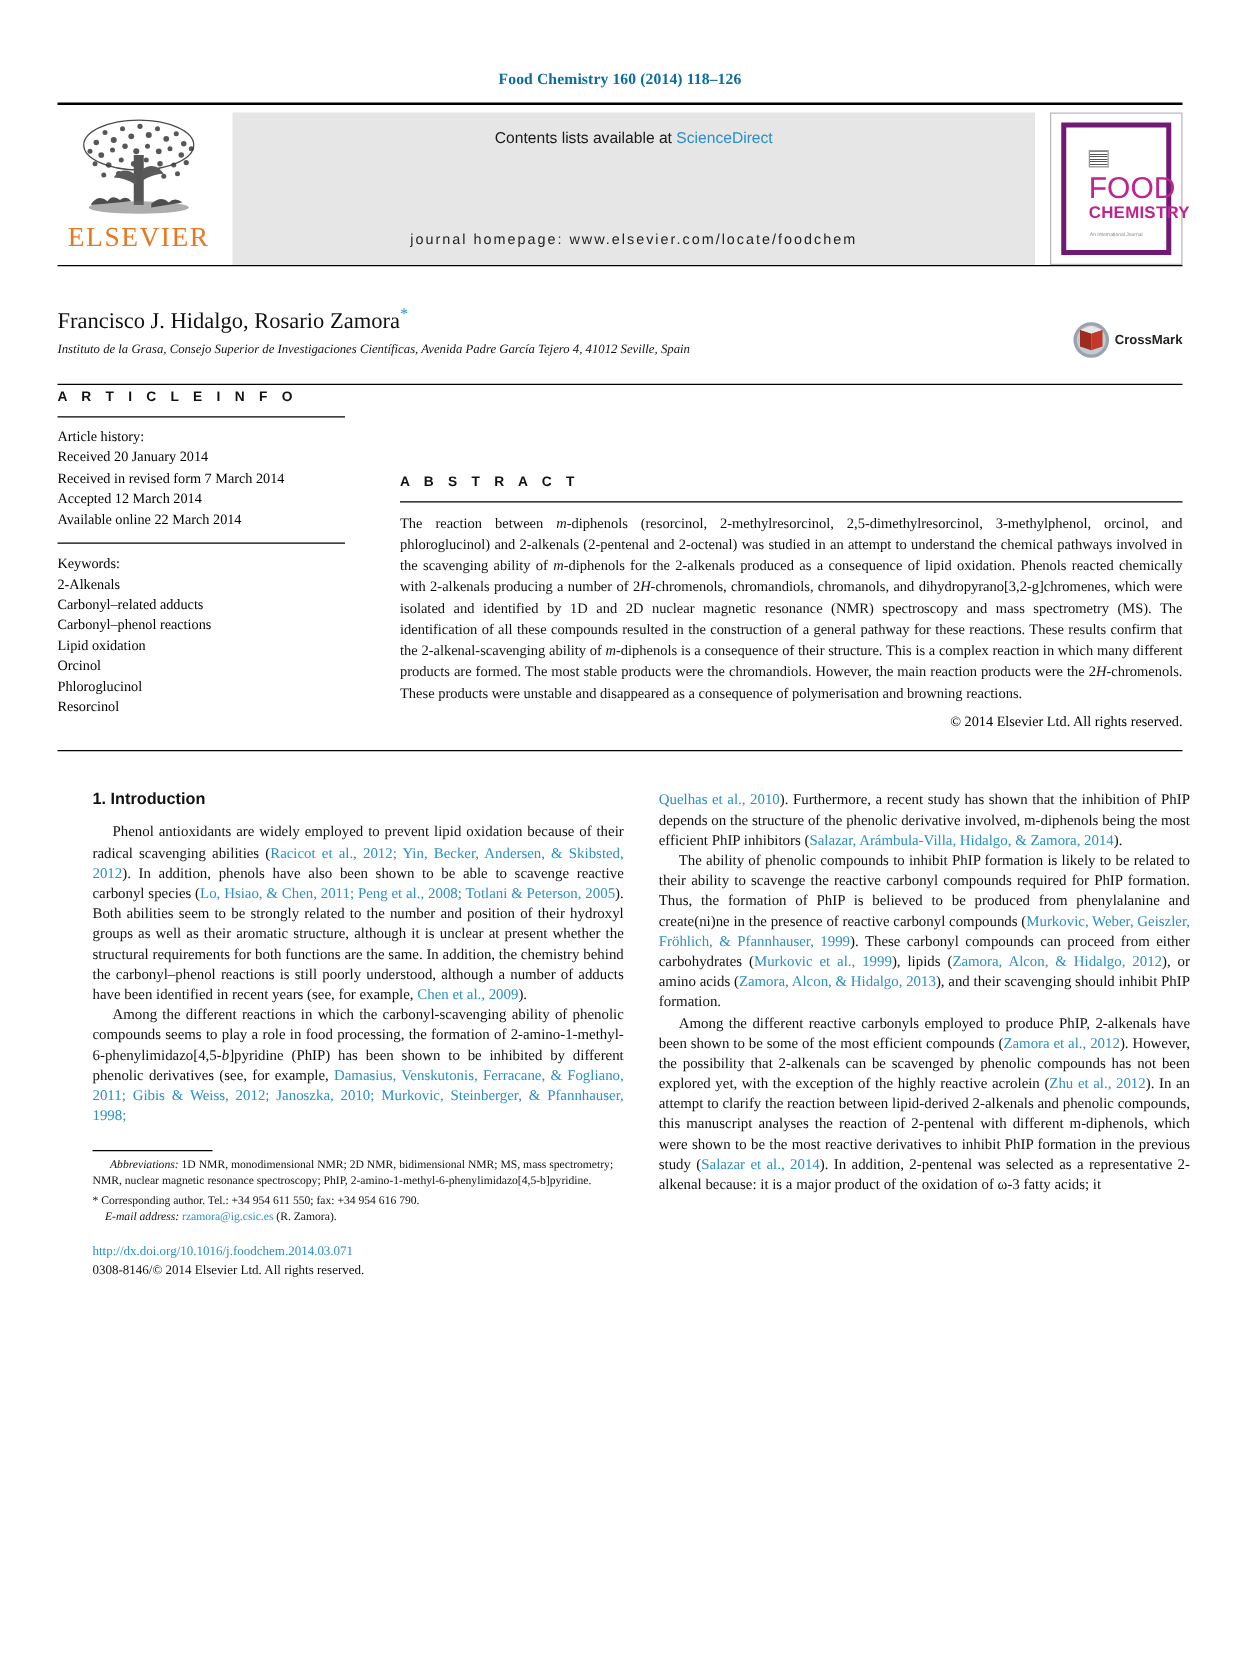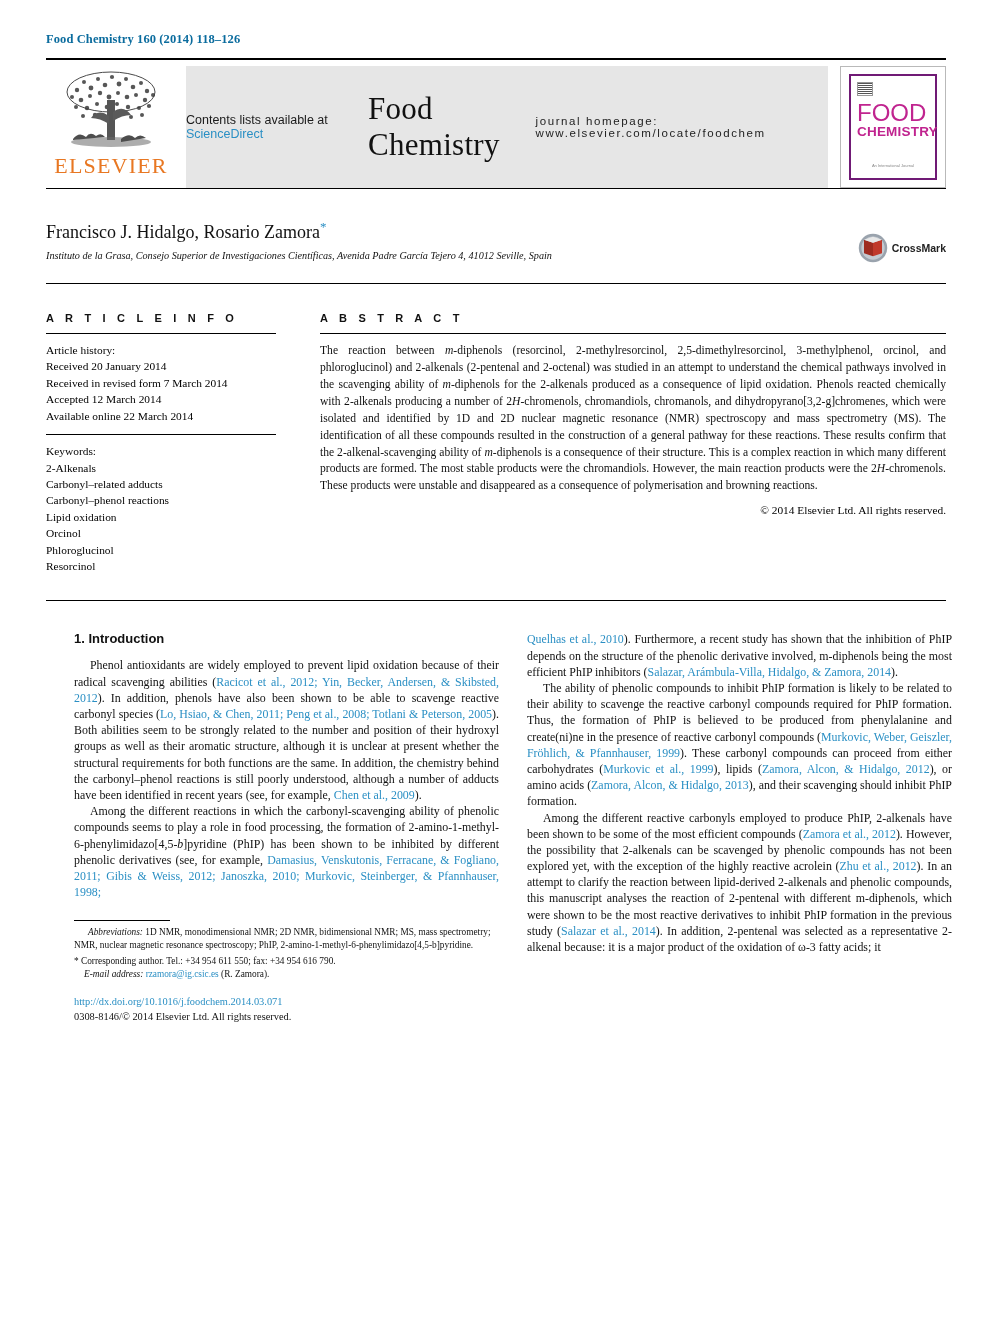--- a/index.html
+++ b/index.html
@@ -10,25 +10,26 @@
     background: #ffffff;
     font-family: "Liberation Serif", "DejaVu Serif", serif;
     color: #000;
     position: relative;
     overflow: hidden;
   }
   .page { position: relative; width: 992px; height: 1323px; padding: 0 46px; }
 
   
   .runhead {
+    text-align: center;
     color: #0b6c9e;
     font-size: 12.5px;
     font-weight: bold;
     letter-spacing: .1px;
-    padding-top: 32px;
+    padding-top: 56px;
   }
 
   
   .masthead-rule { border-top: 2px solid #000; margin-top: 11px; }
   .masthead {
     display: flex;
     align-items: stretch;
     height: 122px;
     margin-top: 6px;
   }
@@ -47,21 +48,21 @@
     font-size: 22px;
     letter-spacing: 1.2px;
     line-height: 1;
     margin-top: 1px;
   }
   .masthead-center {
     flex: 1 1 auto;
     background: #e6e6e6;
     margin: 0 12px 0 10px;
     display: flex;
-    flex-direction: row;
+    flex-direction: column;
     align-items: center;
     justify-content: space-between;
     padding: 13px 0 14px 0;
   }
   .contents-line {
     font-family: "Liberation Sans", sans-serif;
     font-size: 12.5px;
     color: #1a1a1a;
   }
   .contents-line .sd { color: #2a8fc4; }
@@ -78,21 +79,21 @@
     letter-spacing: 1.6px;
   }
   .cover-thumb {
     width: 106px;
     flex: 0 0 106px;
     border: 1px solid #b9b9b9;
     background: #fff;
     position: relative;
     padding: 7px 8px;
   }
-  .cover-inner { border:2px solid #701a75; height:100%; position:relative; padding:6px; }
+  .cover-inner { border:4px solid #701a75; height:100%; position:relative; padding:18px; }
   .cover-mini-logo { width:16px; height:14px; border:1px solid #999; background:
      repeating-linear-gradient(to bottom,#555 0 1px,#fff 1px 2px); }
   .cover-food {
     font-family: "Liberation Sans", sans-serif;
     color:#c0248f; font-size:24px; font-weight:300; letter-spacing:0px;
     margin-top:6px; line-height:.95;
   }
   .cover-chem {
     font-family: "Liberation Sans", sans-serif;
     color:#c0248f; font-size:13.5px; font-weight:bold; letter-spacing:.2px;
@@ -132,21 +133,21 @@
   .crossmark {
     position: absolute;
     right: 0; top: 14px;
     display: flex; align-items: center; gap: 4px;
   }
   .cm-badge { width: 30px; height: 30px; }
   .cm-text { font-family:"Liberation Sans",sans-serif; font-size:10.5px; font-weight:bold; color:#222; }
 
   
   .info-rule-top { border-top: 1px solid #000; margin-top: 22px; }
-  .infoabs { display: flex; margin-top: 28px; }
+  .infoabs { display: flex; margin-top: 4px; align-items: flex-end; }
   .col-info { width: 248px; flex: 0 0 248px; padding-right: 18px; }
   .col-abs  { flex: 1 1 auto; padding-left: 26px; }
   .sec-head {
     font-family: "Liberation Sans", sans-serif;
     font-size: 11px; font-weight: bold; letter-spacing: 4.2px;
     color: #111; margin-bottom: 9px;
   }
   .thin-rule { border-top: 1px solid #000; }
   .info-group { padding-top: 8px; padding-bottom: 10px; font-size: 11.4px; line-height: 1.44; }
   .info-label { }
@@ -264,21 +265,20 @@
           <path d="M64 73 q8 -7 14 -1 q5 -5 11 0 l-25 4 Z" fill="#4d4d4d"></path>
         </g>
       </svg>
       <div class="elsevier-word">ELSEVIER</div>
     </div>
 
     <div class="masthead-center">
       <div class="contents-line">
         <span>Contents lists available at </span><span class="sd">ScienceDirect</span>
       </div>
-      <div class="journal-name">Food Chemistry</div>
       <div class="homepage-line">journal homepage: www.elsevier.com/locate/foodchem</div>
     </div>
 
     <div class="cover-thumb">
       <div class="cover-inner">
         <div class="cover-mini-logo"></div>
         <div class="cover-food">FOOD</div>
         <div class="cover-chem">CHEMISTRY</div>
         <div class="cover-foot">An International Journal</div>
       </div>

